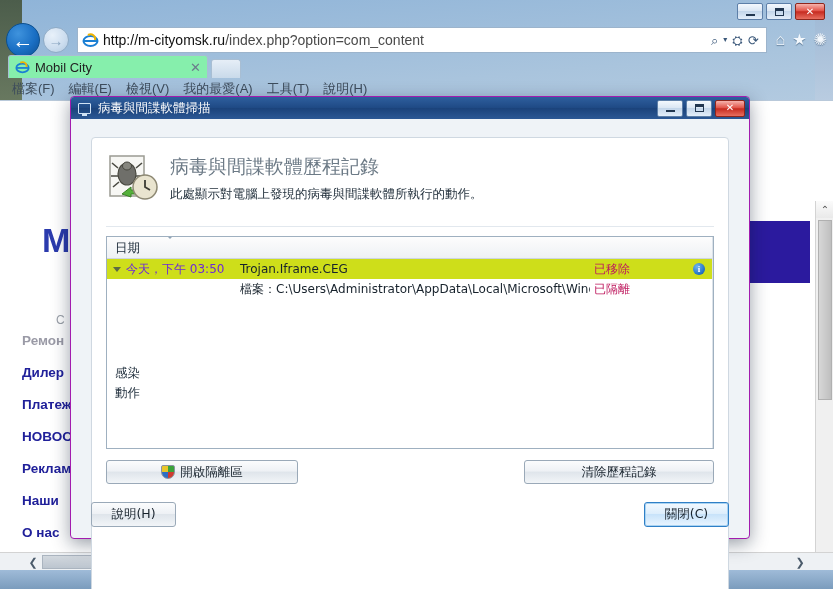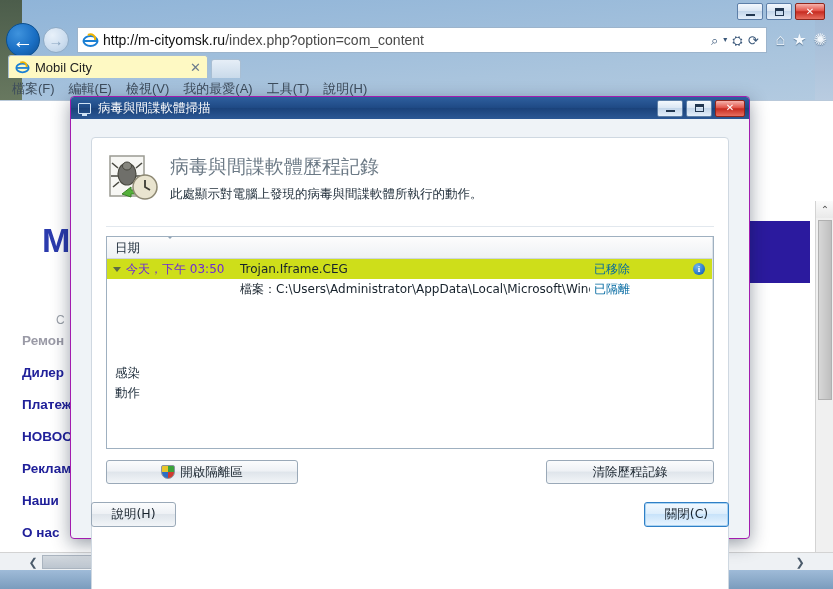--- a/index.html
+++ b/index.html
@@ -72,21 +72,21 @@
   .addr-icons span { font-size:13px; line-height:1; }
   .tool-icons {
     display:flex; align-items:center; gap:7px; margin-left:9px; color:#f3f8fd;
     text-shadow:0 1px 1px rgba(40,70,100,.6);
   }
   .tool-icons span { font-size:16px; line-height:1; cursor:pointer; }
 
   
   .ie-tabs { position:absolute; left:0; top:55px; width:833px; height:23px; }
   .ie-tab {
-    position:absolute; left:8px; top:0; width:200px; height:23px; background:#fef9c3;
+    position:absolute; left:8px; top:0; width:200px; height:23px; background:#86efac;
     border:1px solid #a8bed3; border-bottom:none; border-radius:3px 3px 0 0;
     display:flex; align-items:center; padding:0 6px; font-size:13px; color:#222;
   }
   .ie-tab .fav { width:15px; height:15px; margin-right:5px; flex:0 0 auto;}
   .ie-tab .tlabel { flex:1 1 auto; white-space:nowrap; overflow:hidden; }
   .ie-tab .tclose { color:#6b7b8c; font-size:13px; cursor:pointer; }
   .ie-newtab {
     position:absolute; left:211px; top:4px; width:30px; height:19px;
     background:linear-gradient(180deg,#e6eef7,#c9daea); border:1px solid #a8bed3;
     border-bottom:none; border-radius:3px 3px 0 0; cursor:pointer;
@@ -212,21 +212,21 @@
   .hc.c-end  { flex:0 0 28px; border-right:none; }
   .sortmark {
     position:absolute; left:58px; top:-3px; width:0; height:0;
     border-left:5px solid transparent; border-right:5px solid transparent;
     border-top:5px solid #8fa3b5;
   }
   .lrow { display:flex; height:20px; align-items:center; font-size:12px; font-family:"DejaVu Sans", sans-serif; }
   .lrow.sel { background:#cede1a; }
   .lrow .cd { flex:0 0 125px; padding-left:4px; display:flex; align-items:center; color:#6d28d9; white-space:nowrap; }
   .lrow .ci { flex:1 1 auto; padding-left:8px; color:#17222c; white-space:nowrap; overflow:hidden; }
-  .lrow .ca { flex:0 0 95px; padding-left:4px; color:#0369a1; white-space:nowrap; }
+  .lrow .ca { flex:0 0 95px; padding-left:4px; color:#be185d; white-space:nowrap; }
   .lrow .ce { flex:0 0 28px; display:flex; align-items:center; justify-content:center; }
   .expander {
     width:0; height:0; margin-right:5px; margin-left:2px;
     border-left:4.5px solid transparent; border-right:4.5px solid transparent;
     border-top:5px solid #5c6a44; cursor:pointer;
   }
   .infoico {
     width:12px; height:12px; border-radius:50%;
     background:radial-gradient(circle at 35% 30%, #6fb4ef 0%, #1f6fc4 70%, #14518f 100%);
     color:#fff; font-size:9px; font-weight:bold; line-height:12px; text-align:center;
@@ -234,21 +234,21 @@
   }
 
   .btnrow { position:absolute; left:14px; top:322px; width:608px; height:26px; }
   .btn {
     height:24px; border:1px solid #9aa9b8; border-radius:3px;
     background:linear-gradient(180deg,#fbfcfd 0%, #eef1f5 46%, #dfe5eb 50%, #f2f5f8 100%);
     font-size:12.5px; color:#17222c; display:flex; align-items:center; justify-content:center;
     font-family:"DejaVu Sans", sans-serif; cursor:pointer;
   }
   .btn-quar { position:absolute; left:0; top:0; width:192px; }
-  .btn-clear { position:absolute; right:0; top:0; width:168px; }
+  .btn-clear { position:absolute; right:0; top:0; width:190px; }
   .shield {
     width:14px; height:14px; margin-right:5px; flex:0 0 auto;
     background:conic-gradient(from 180deg at 50% 50%, #2d6fc4 0deg 90deg, #e8c52a 90deg 180deg, #3aa33a 180deg 270deg, #cf3b30 270deg 360deg);
     border-radius:2px 2px 7px 7px; border:1px solid #8a93a0;
   }
 
   .dlg-footer { position:absolute; left:0; bottom:6px; width:678px; height:30px; }
   .btn-help { position:absolute; left:20px; top:0; width:85px; height:25px; }
   .btn-close-dlg {
     position:absolute; right:20px; top:0; width:85px; height:25px;

